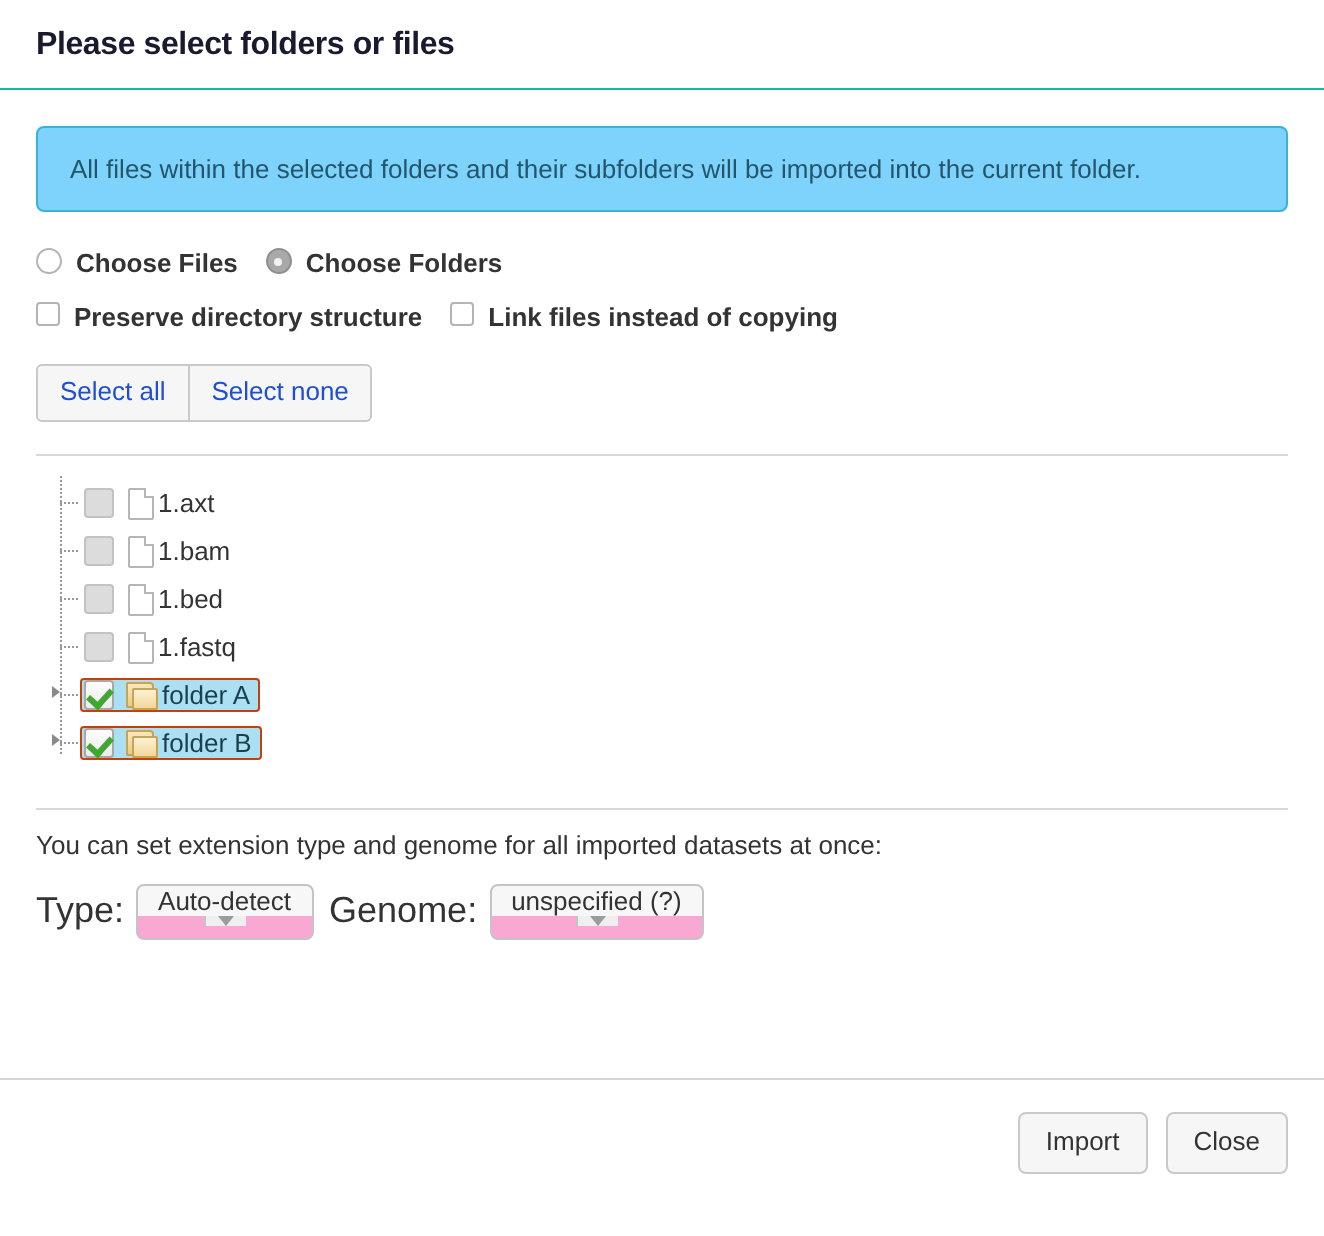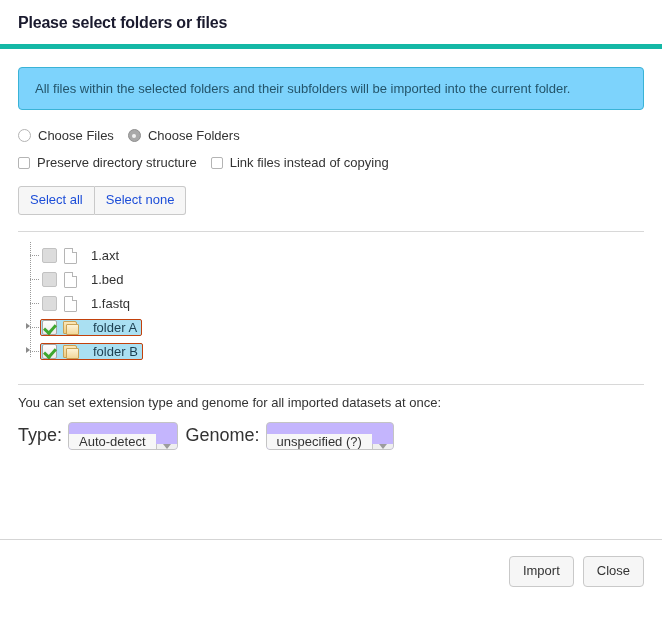--- a/index.html
+++ b/index.html
@@ -13,21 +13,21 @@
     font-family: "Liberation Sans", sans-serif;
     font-size: 13px;
     color: #333333;
     position: relative;
     overflow: hidden;
   }
 
   
   .modal-header {
     padding: 14px 18px 12px 18px;
-    border-bottom: 5px solid #14b8a6;
+    border-bottom: 1px solid #14b8a6;
   }
   .modal-title {
     font-size: 16px;
     font-weight: bold;
     color: #1a1a2e;
     letter-spacing: -0.2px;
   }
 
   
   .modal-body {
@@ -46,23 +46,23 @@
   }
 
   
   .option-row {
     display: flex;
     align-items: center;
     margin-bottom: 12px;
   }
   .opt {
     display: flex;
-    align-items: center;
     margin-right: 14px;
     cursor: pointer;
+    font-weight: bold;
   }
   .opt-label {
     font-size: 13px;
     color: #333;
     margin-left: 7px;
     white-space: nowrap;
   }
 
   .radio {
     width: 13px;
@@ -174,21 +174,21 @@
     padding: 1px 5px 1px 2px;
     border-radius: 2px;
     line-height: 1;
   }
   .tree-item.selected {
     background: #aae0f2;
     border: 1px solid #c2410c;
     padding: 0px 4px 0px 1px;
   }
   .tree-label {
-    margin-left: 14px;
+    margin-left: 2px;
     font-size: 13px;
     color: #333;
     white-space: nowrap;
   }
   .tree-item.selected .tree-label {
     color: #1c3f50;
   }
 
   
   .cb-tree {
@@ -288,28 +288,29 @@
     align-items: center;
     padding-bottom: 14px;
   }
   .settings-label {
     font-size: 18px;
     color: #333;
     margin-right: 6px;
   }
   .select {
     display: inline-flex;
-    align-items: flex-end;
+    align-items: center;
     border: 1px solid #c4c4c4;
     border-radius: 4px;
-    background: #c4b5fd;
+    background: #f9a8d4;
     overflow: hidden;
     height: 26px;
     margin-right: 8px;
     cursor: pointer;
+    flex-direction: column;
   }
   .select .value {
     padding: 0 10px;
     display: flex;
     align-items: center;
     font-size: 13px;
     color: #333;
     background: #f7f7f7;
     white-space: nowrap;
   }
@@ -406,20 +407,28 @@
 
     <div class="tree-row">
       <span class="connector"></span>
       <span class="tree-item">
         <span class="cb-tree disabled"></span>
         <span class="icon-file"></span>
         <span class="tree-label">1.axt</span>
       </span>
     </div>
 
+    <div class="tree-row">
+      <span class="connector"></span>
+      <span class="tree-item">
+        <span class="cb-tree disabled"></span>
+        <span class="icon-file"></span>
+        <span class="tree-label">1.bam</span>
+      </span>
+    </div>
 
     <div class="tree-row">
       <span class="connector"></span>
       <span class="tree-item">
         <span class="cb-tree disabled"></span>
         <span class="icon-file"></span>
         <span class="tree-label">1.bed</span>
       </span>
     </div>
 

